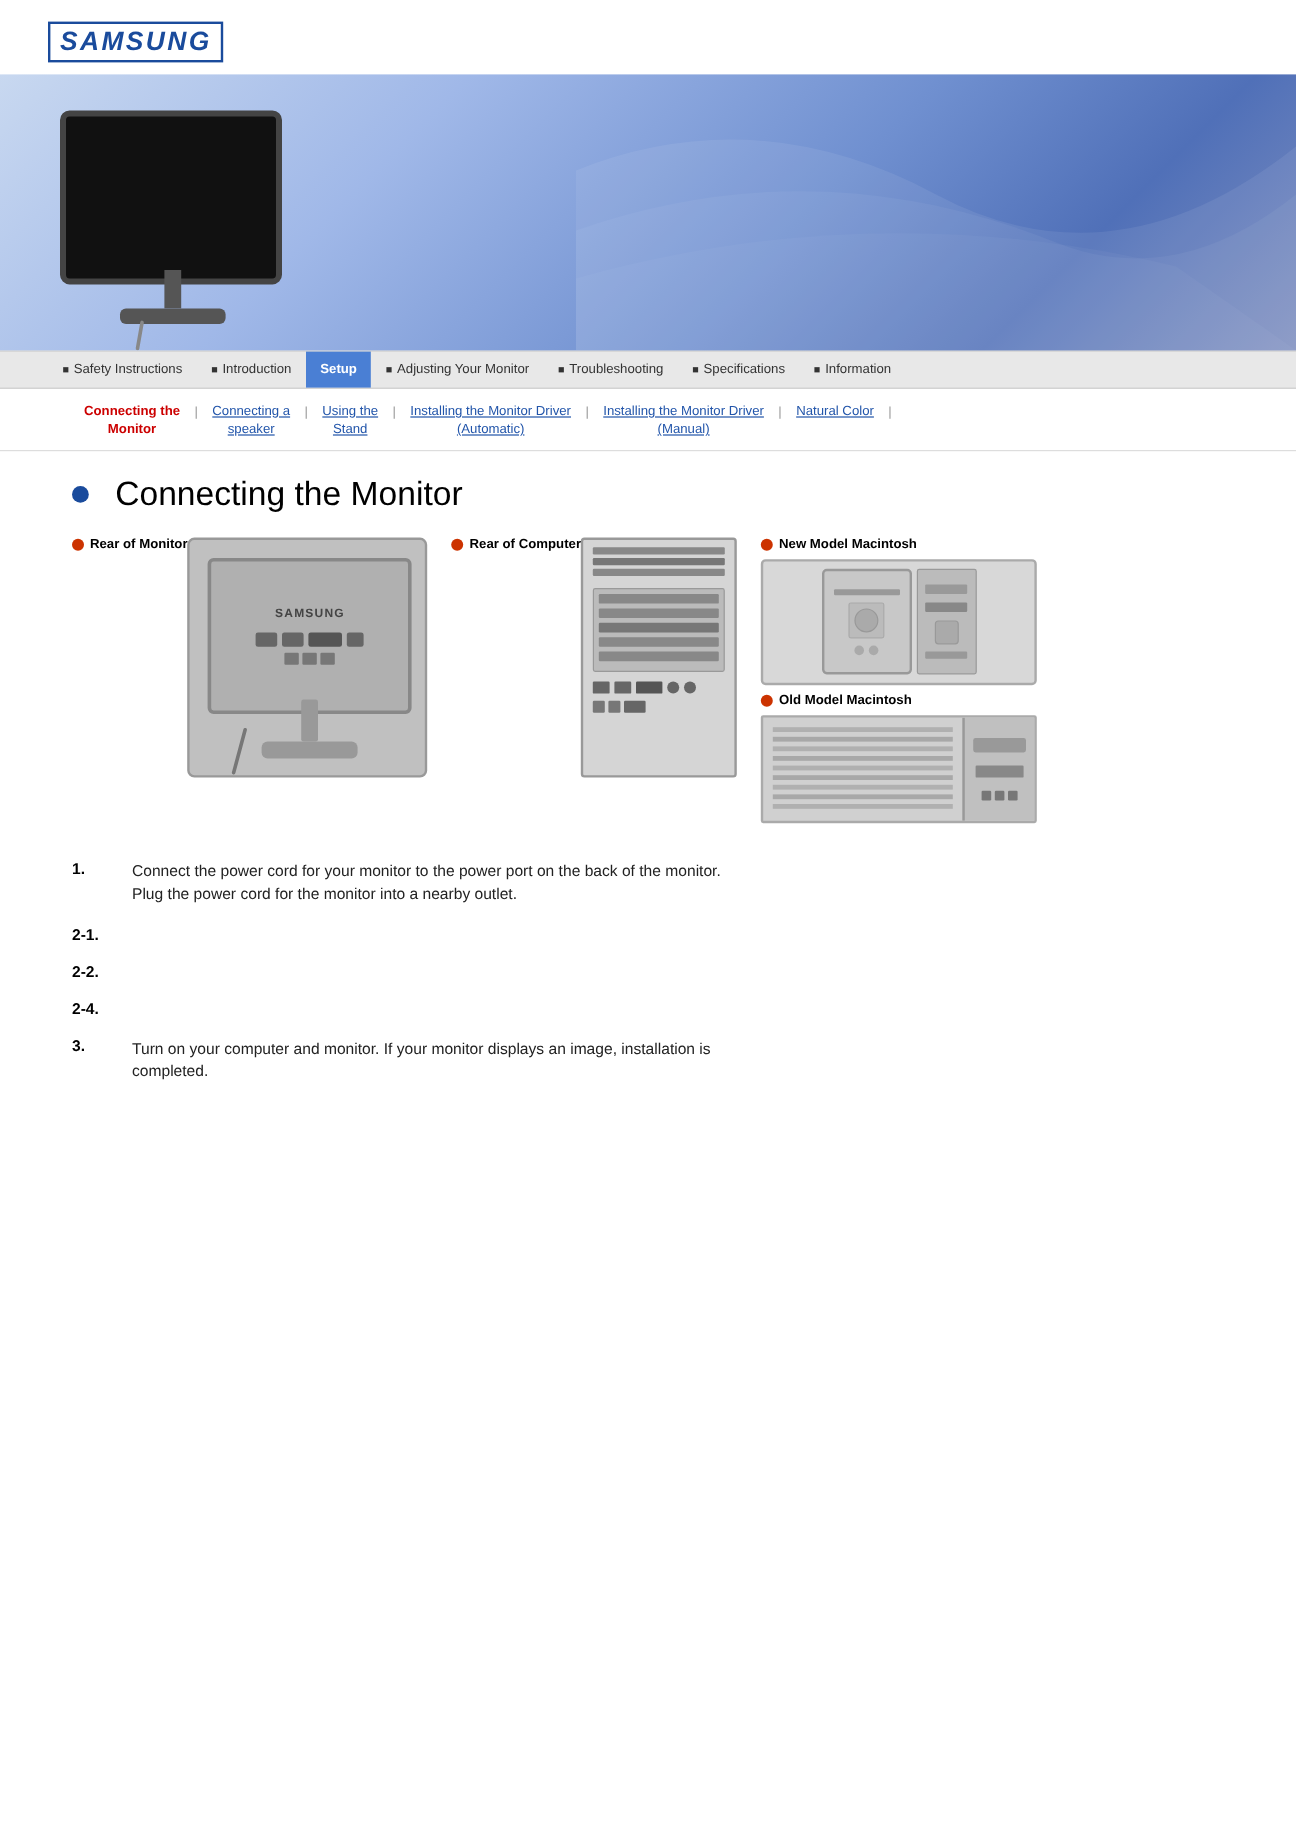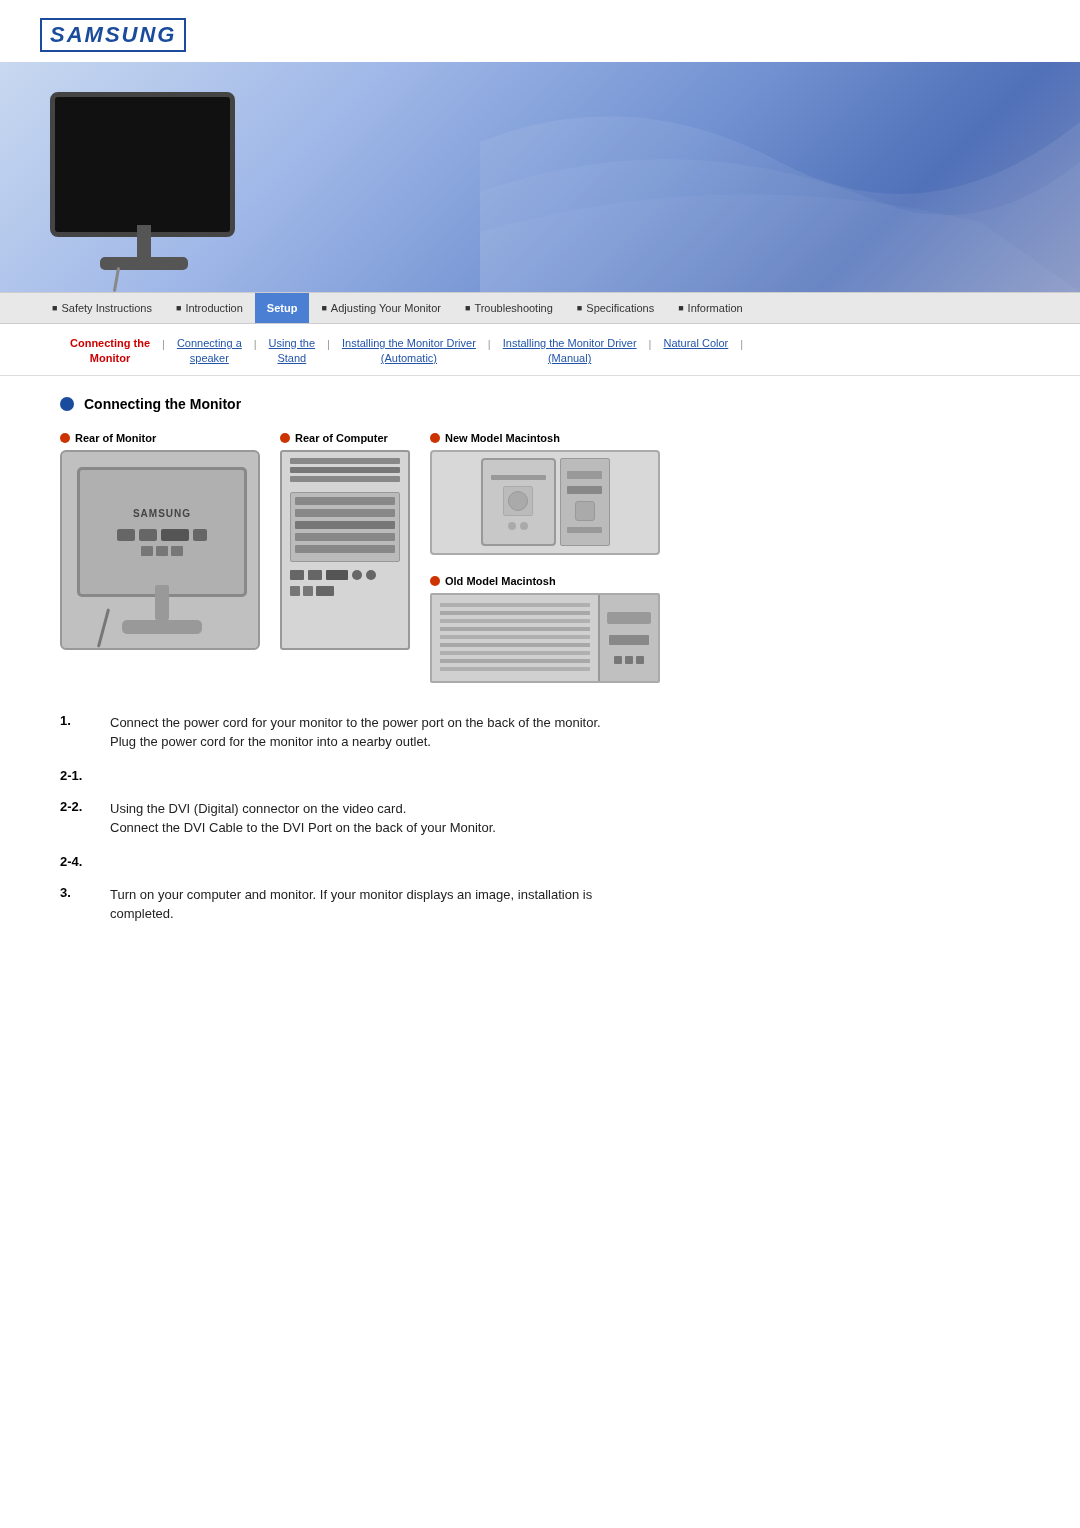--- a/index.html
+++ b/index.html
@@ -130,36 +130,37 @@
     .page-title-bullet {
       width: 14px;
       height: 14px;
       background: #1a4b9c;
       border-radius: 50%;
       display: inline-block;
       flex-shrink: 0;
     }
 
     .page-title h1 {
-      font-size: 14px;
-      font-weight: bold;
+      font-size: 28px;
+      font-weight: normal;
       color: #000;
+      margin-left: 12px;
     }
 
     
     .images-row {
       display: flex;
       gap: 20px;
       margin-bottom: 30px;
       align-items: flex-start;
     }
 
     .image-section {
       display: flex;
-      flex-direction: column;
+      flex-direction: row;
       align-items: center;
     }
 
     .image-label {
       display: flex;
       align-items: center;
       gap: 5px;
       font-size: 11px;
       font-weight: bold;
       margin-bottom: 6px;
@@ -171,21 +172,21 @@
       height: 10px;
       background: #cc3300;
       border-radius: 50%;
       display: inline-block;
     }
 
     
     .mac-column {
       display: flex;
       flex-direction: column;
-      gap: 20px;
+      gap: 7px;
     }
 
     .mac-section {
       display: flex;
       flex-direction: column;
     }
 
     
     .instructions {
       margin-top: 10px;
@@ -460,24 +461,20 @@
     <div class="instruction-item">
       <span class="instruction-num">2-1.</span>
       <div>
         
       </div>
     </div>
 
     <div class="instruction-item">
       <span class="instruction-num">2-2.</span>
       <div>
-        <span class="instruction-text">
-          Using the DVI (Digital) connector on the video card.<br>
-          Connect the DVI Cable to the DVI Port on the back of your Monitor.
-        </span>
         
       </div>
     </div>
 
 
     <div class="instruction-item">
       <span class="instruction-num">2-4.</span>
     </div>
 
     <div class="instruction-item">

